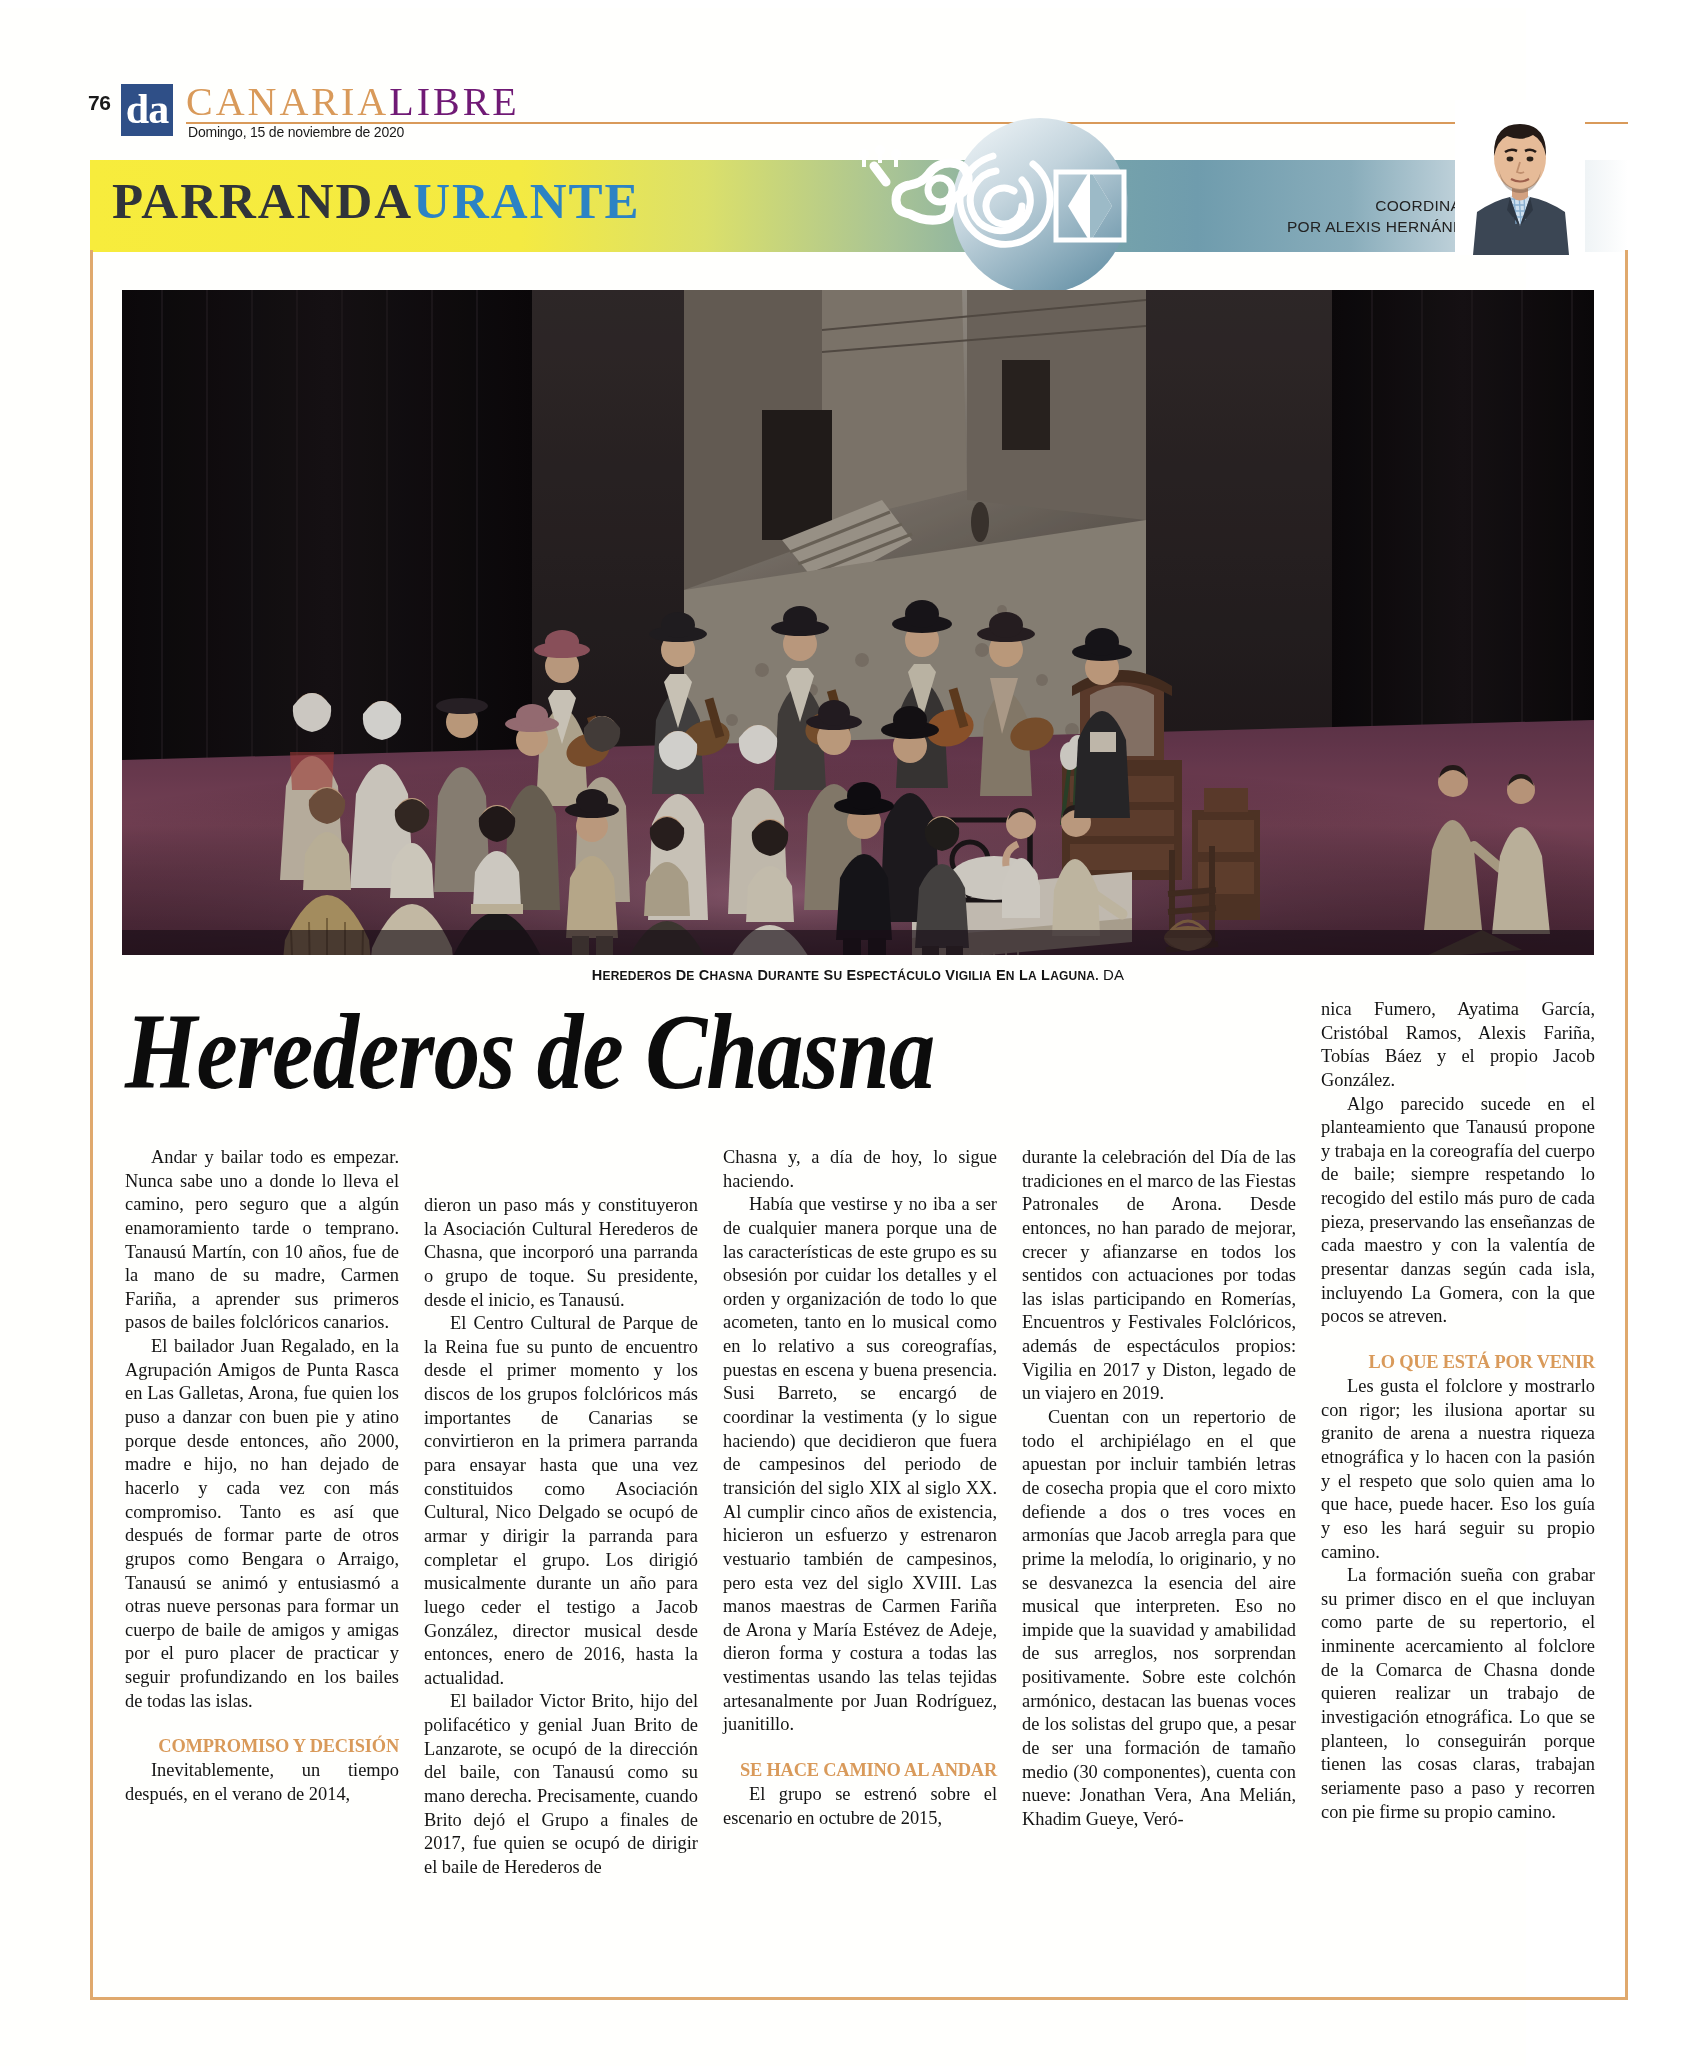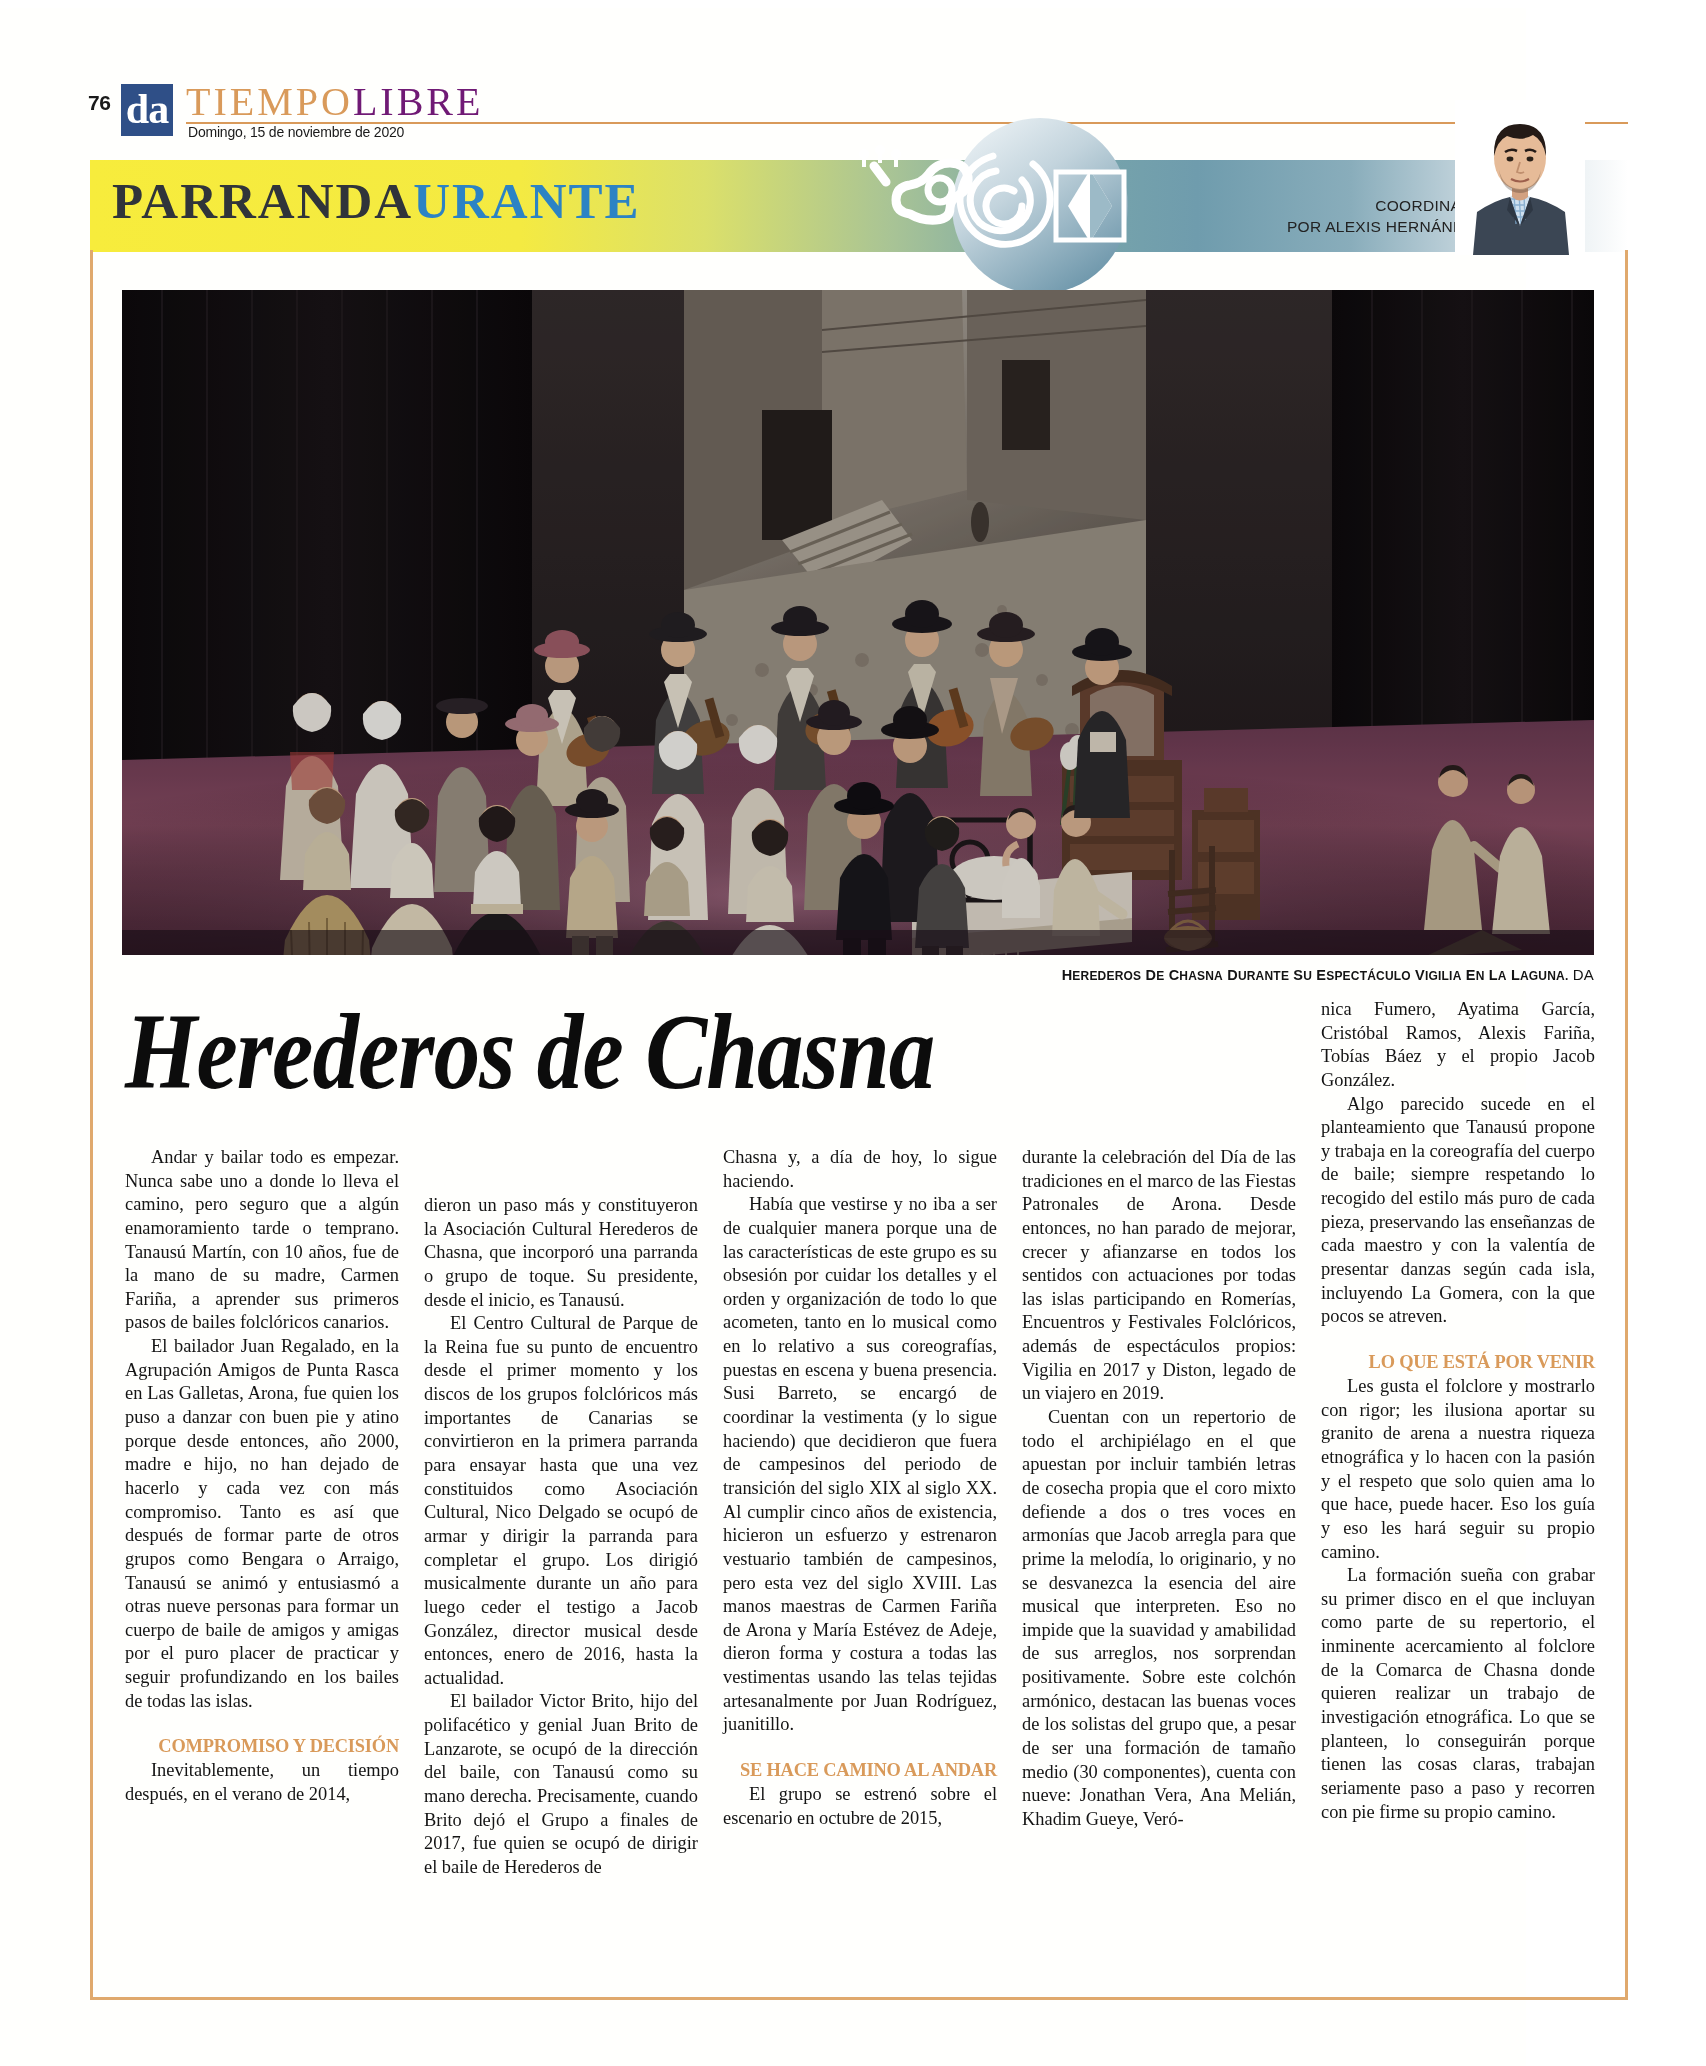--- a/index.html
+++ b/index.html
@@ -161,21 +161,21 @@
     height: 665px;
     overflow: hidden;
     background: #0a0a0c;
   }
   .photo svg { display: block; }
 
   .caption {
     position: absolute;
     left: 122px; top: 958px;
     width: 1472px;
-    text-align: right;
+    text-align: center;
     font-family: "Liberation Sans", sans-serif;
     font-size: 14.5px;
     font-weight: bold;
     color: #141414;
     letter-spacing: 0.2px;
   }
   .caption .smallcap { font-size: 12px; }
   .caption .credit { font-weight: normal; font-size: 15px; }
 
   
@@ -241,21 +241,21 @@
 </style>
 </head>
 <body>
 
 <div class="page">
 
   <div class="masthead">
     <div class="folio">76</div>
     <div class="da-logo">da</div>
     <div class="tiempolibre">
-      <span class="tl-a">TIEMPO</span><span class="tl-b">LIBRE</span>
+      <span class="tl-a">CANARIA</span><span class="tl-b">LIBRE</span>
     </div>
     <div class="mast-rule"></div>
     <div class="mast-date">Domingo, 15 de noviembre de 2020</div>
   </div>
 
   <div class="banner">
     <div class="banner-title">
       <span class="bt-dark">PARRANDA</span><span class="bt-blue">URANTE</span>
     </div>
 

